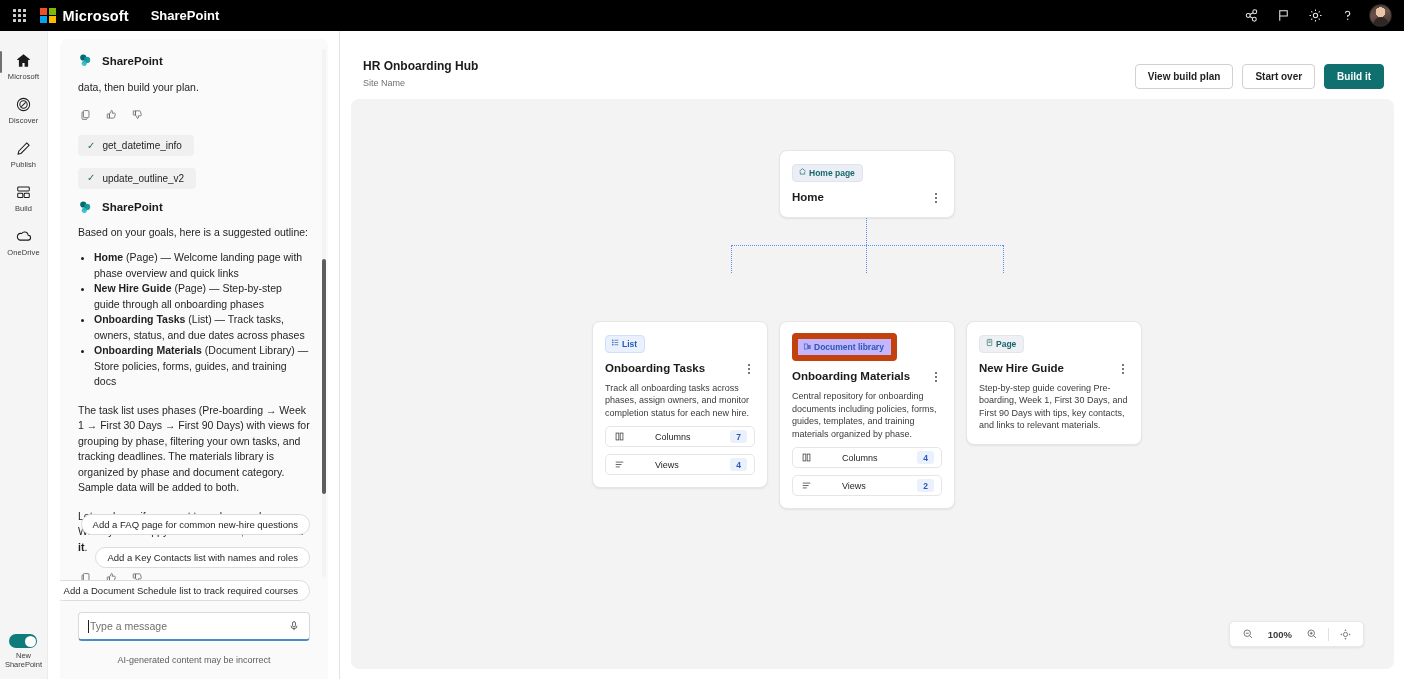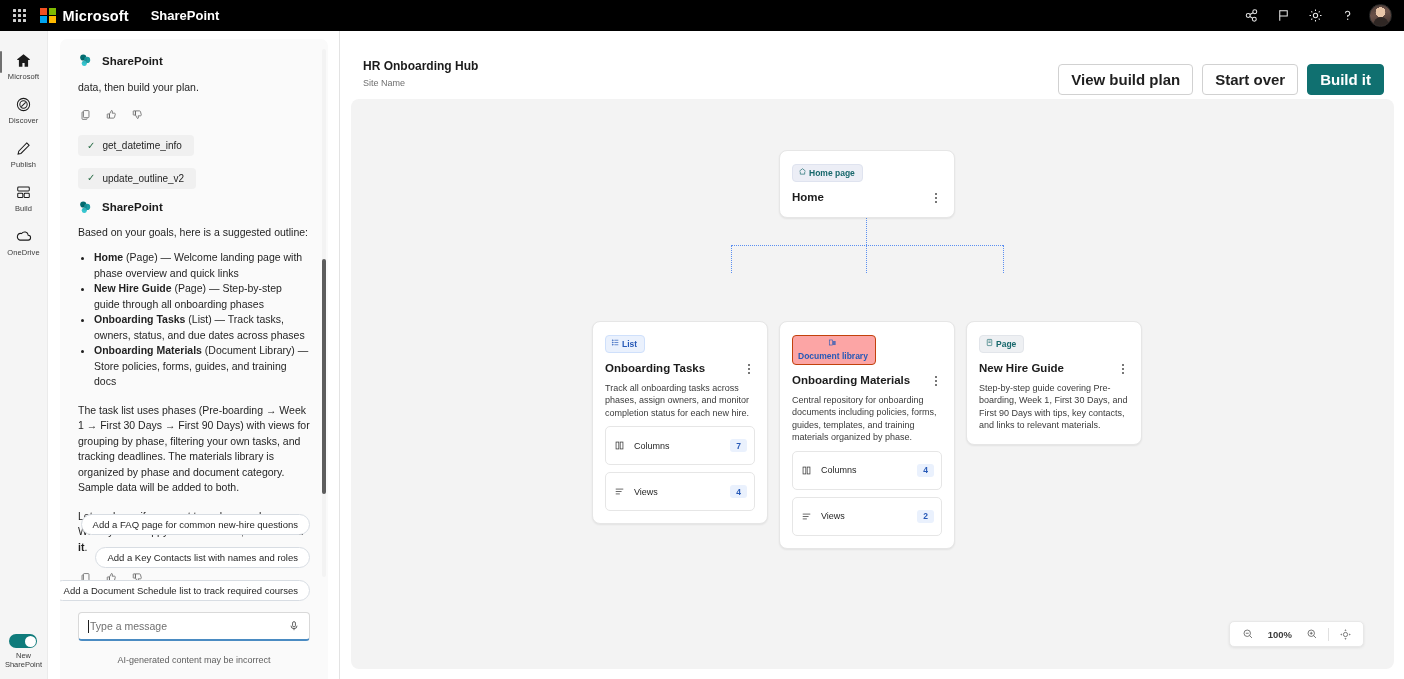--- a/index.html
+++ b/index.html
@@ -132,21 +132,21 @@
 
   
   .main { position: absolute; top: 31px; left: 341px; width: 1063px; height: 648px; background: #ffffff; }
   .main-header {
     position: absolute; top: 0; left: 0; width: 1063px; height: 68px; background: #ffffff;
   }
   .site-title { position: absolute; left: 22px; top: 28px; font-size: 12px; font-weight: 700; color: #1b1b1b; }
   .site-sub { position: absolute; left: 22px; top: 47px; font-size: 9px; color: #707070; }
   .header-actions { position: absolute; right: 20px; top: 33px; display: flex; align-items: center; gap: 9px; }
   .btn {
-    font-size: 15px; font-weight: 600; border-radius: 4px; padding: 6px 12px;
+    font-size: 10px; font-weight: 600; border-radius: 4px; padding: 6px 12px;
     cursor: pointer; white-space: nowrap;
   }
   .btn-secondary { background: #ffffff; border: 1px solid #d1d1d1; color: #1f1f1f; }
   .btn-primary { background: #107070; border: 1px solid #107070; color: #ffffff; }
 
   .canvas {
     position: absolute; top: 68px; left: 10px; width: 1043px; height: 570px;
     background: #f3f3f3; border-radius: 8px; overflow: hidden;
   }
 
@@ -155,30 +155,30 @@
     position: absolute; background: #ffffff; border: 1px solid #e6e6e6;
     border-radius: 8px; box-shadow: 0 1px 2px rgba(0,0,0,.07); padding: 11px 12px 12px;
     cursor: pointer;
   }
   .node-badge {
     display: inline-flex; align-items: center; gap: 2px; border-radius: 4px;
     padding: 2.5px 7px 2.5px 5px; font-size: 8.5px; font-weight: 600; margin-bottom: 9px;
   }
   .badge-home { background: #eceef6; border: 1px solid #dfe3ef; color: #18686c; }
   .badge-list { background: #eaf1fd; border: 1px solid #cfe0fb; color: #2759b7; }
-  .badge-doclib { background: #fca5a5; border: 1px solid #c2410c; color: #2759b7; flex-direction: column; }
+  .badge-doclib { background: #c4b5fd; border: 6px solid #c2410c; color: #2759b7; }
   .badge-page { background: #eef0f3; border: 1px solid #e2e5ea; color: #18686c; }
   .node-title-row { display: flex; align-items: flex-start; justify-content: space-between; }
   .node-title { font-size: 11.5px; font-weight: 700; color: #1b1b1b; }
   .kebab { width: 12px; height: 14px; display: flex; flex-direction: column; align-items: center; justify-content: center; gap: 2px; cursor: pointer; }
   .kebab i { width: 2px; height: 2px; border-radius: 50%; background: #4a4a4a; display: block; }
   .node-desc { font-size: 9px; line-height: 12.5px; color: #3b3b3b; margin-top: 6px; }
   .stat-row {
     display: flex; align-items: center; border: 1px solid #e6e6e6; border-radius: 5px;
-    height: 39px; padding: 0 7px 0 8px; margin-top: 7px; cursor: pointer;
+    height: 21px; padding: 0 7px 0 8px; margin-top: 7px; cursor: pointer; gap: 21px;
   }
   .stat-ico { width: 12px; color: #3b3b3b; display: flex; align-items: center; }
   .stat-label { font-size: 9px; color: #1f1f1f; margin-left: 8px; }
   .stat-count {
     margin-left: auto; background: #eaf1fd; color: #2759b7; font-size: 8.5px; font-weight: 700;
     border-radius: 3px; padding: 1.5px 6px; min-width: 17px; text-align: center;
   }
 
   
   .conn { position: absolute; }

